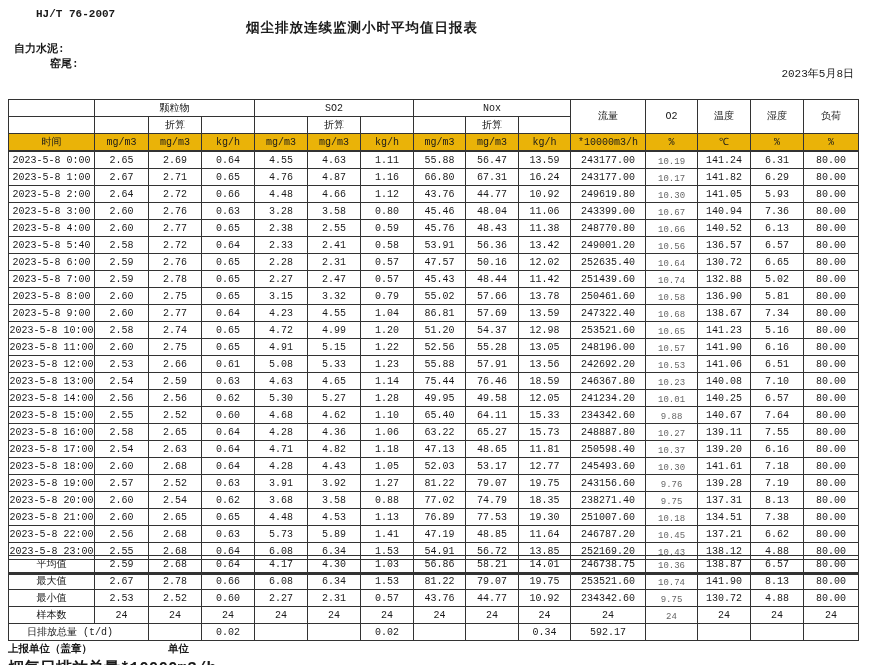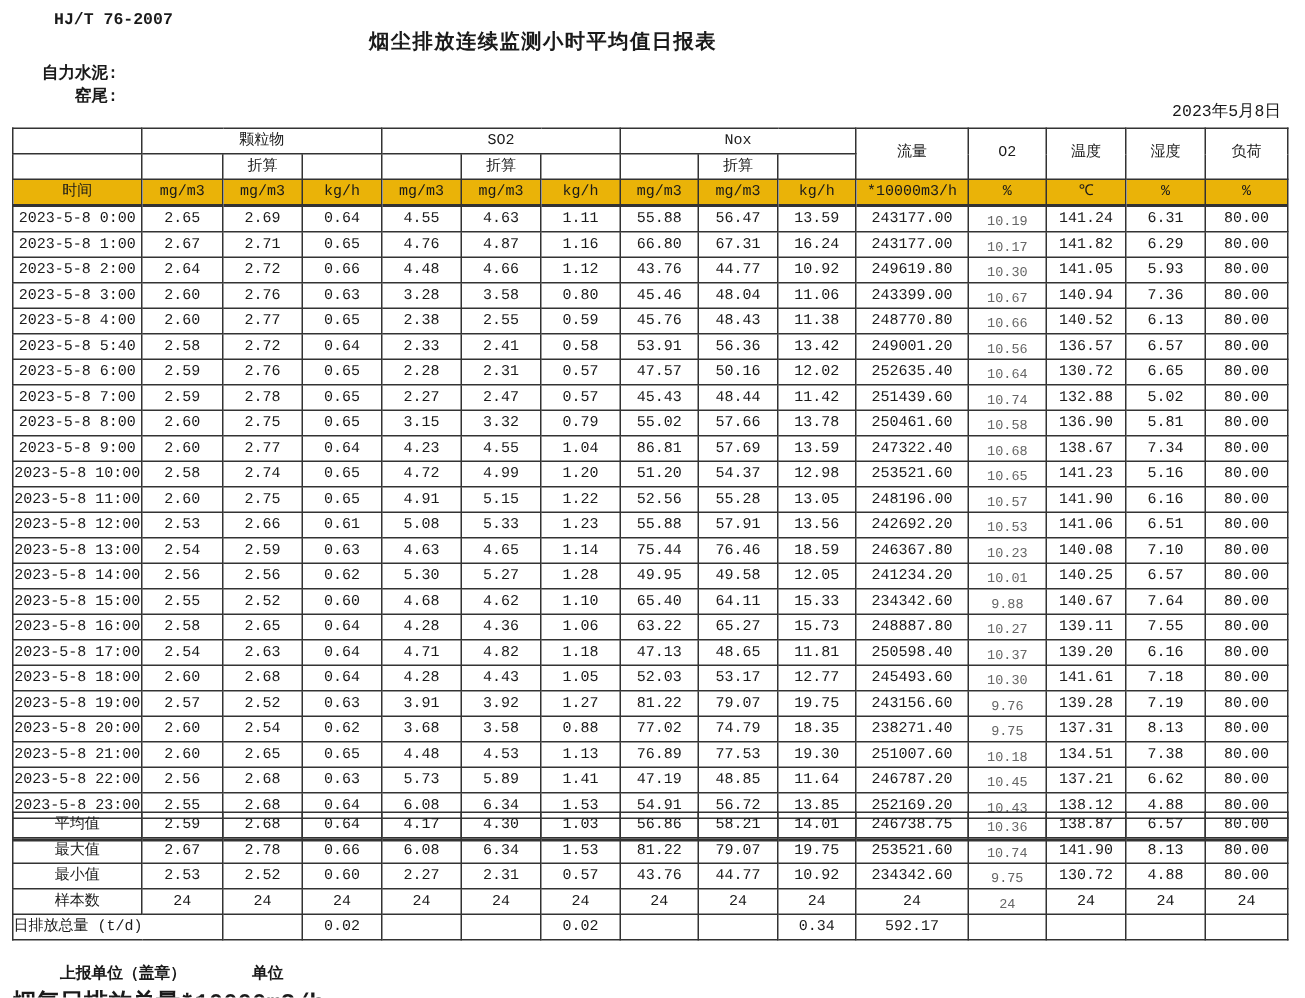--- a/index.html
+++ b/index.html
@@ -5,37 +5,37 @@
   html,body{margin:0;padding:0;}
   body{
     width:870px;height:665px;background:#ffffff;position:relative;
     font-family:"Liberation Mono","DejaVu Sans Mono",monospace;
     color:#1a1a1a;
   }
   .abs{position:absolute;}
   #std{top:8px;left:36px;font-weight:bold;font-size:11px;}
   #title{top:19px;left:0;width:724px;text-align:center;font-weight:bold;font-size:13.5px;
          font-family:"Liberation Sans",sans-serif;letter-spacing:1px;}
-  #company{top:41px;left:14px;font-weight:bold;font-size:11px;margin-left:14px;}
+  #company{top:41px;left:14px;font-weight:bold;font-size:11px;}
   #loc{top:56px;left:14px;font-weight:bold;font-size:11px;margin-left:36px;}
   #date{top:66px;left:8px;width:846px;text-align:right;font-size:11px;}
   #maintable{top:85px;left:8px;}
   #sumtable{top:541px;left:8px;}
-  table{border-collapse:collapse;table-layout:fixed;width:850px;}
+  table{border-collapse:collapse;table-layout:fixed;width:850px;margin-top:14px;}
   td{
     border:1px solid #333;height:16px;padding:0;margin:0;
     font-size:10px;text-align:center;white-space:nowrap;overflow:hidden;
     line-height:15px;
   }
   tr.units td{background:#eab308;border-bottom-width:2px;}
   td.o2{color:#666;font-size:9px;vertical-align:bottom;line-height:12px;}
   td.sp{height:13px;border-bottom-width:2px;}
-  td.lbl-left{text-align:left;padding-left:0;}
+  td.lbl-left{text-align:left;padding-left:18px;}
   #note{top:658px;left:8px;font-weight:bold;font-size:16px;}
-  #report{top:642px;left:8px;font-weight:bold;font-size:10.5px;margin-left:32px;}
+  #report{top:642px;left:8px;font-weight:bold;font-size:10.5px;}
   #unit{top:642px;left:168px;font-weight:bold;font-size:10.5px;}
 </style>
 </head>
 <body>
 
 <div class="abs" id="std">HJ/T 76-2007</div>
 <div class="abs" id="title">烟尘排放连续监测小时平均值日报表</div>
 <div class="abs" id="company">自力水泥:</div>
 <div class="abs" id="loc">窑尾:</div>
 <div class="abs" id="date">2023年5月8日</div>

